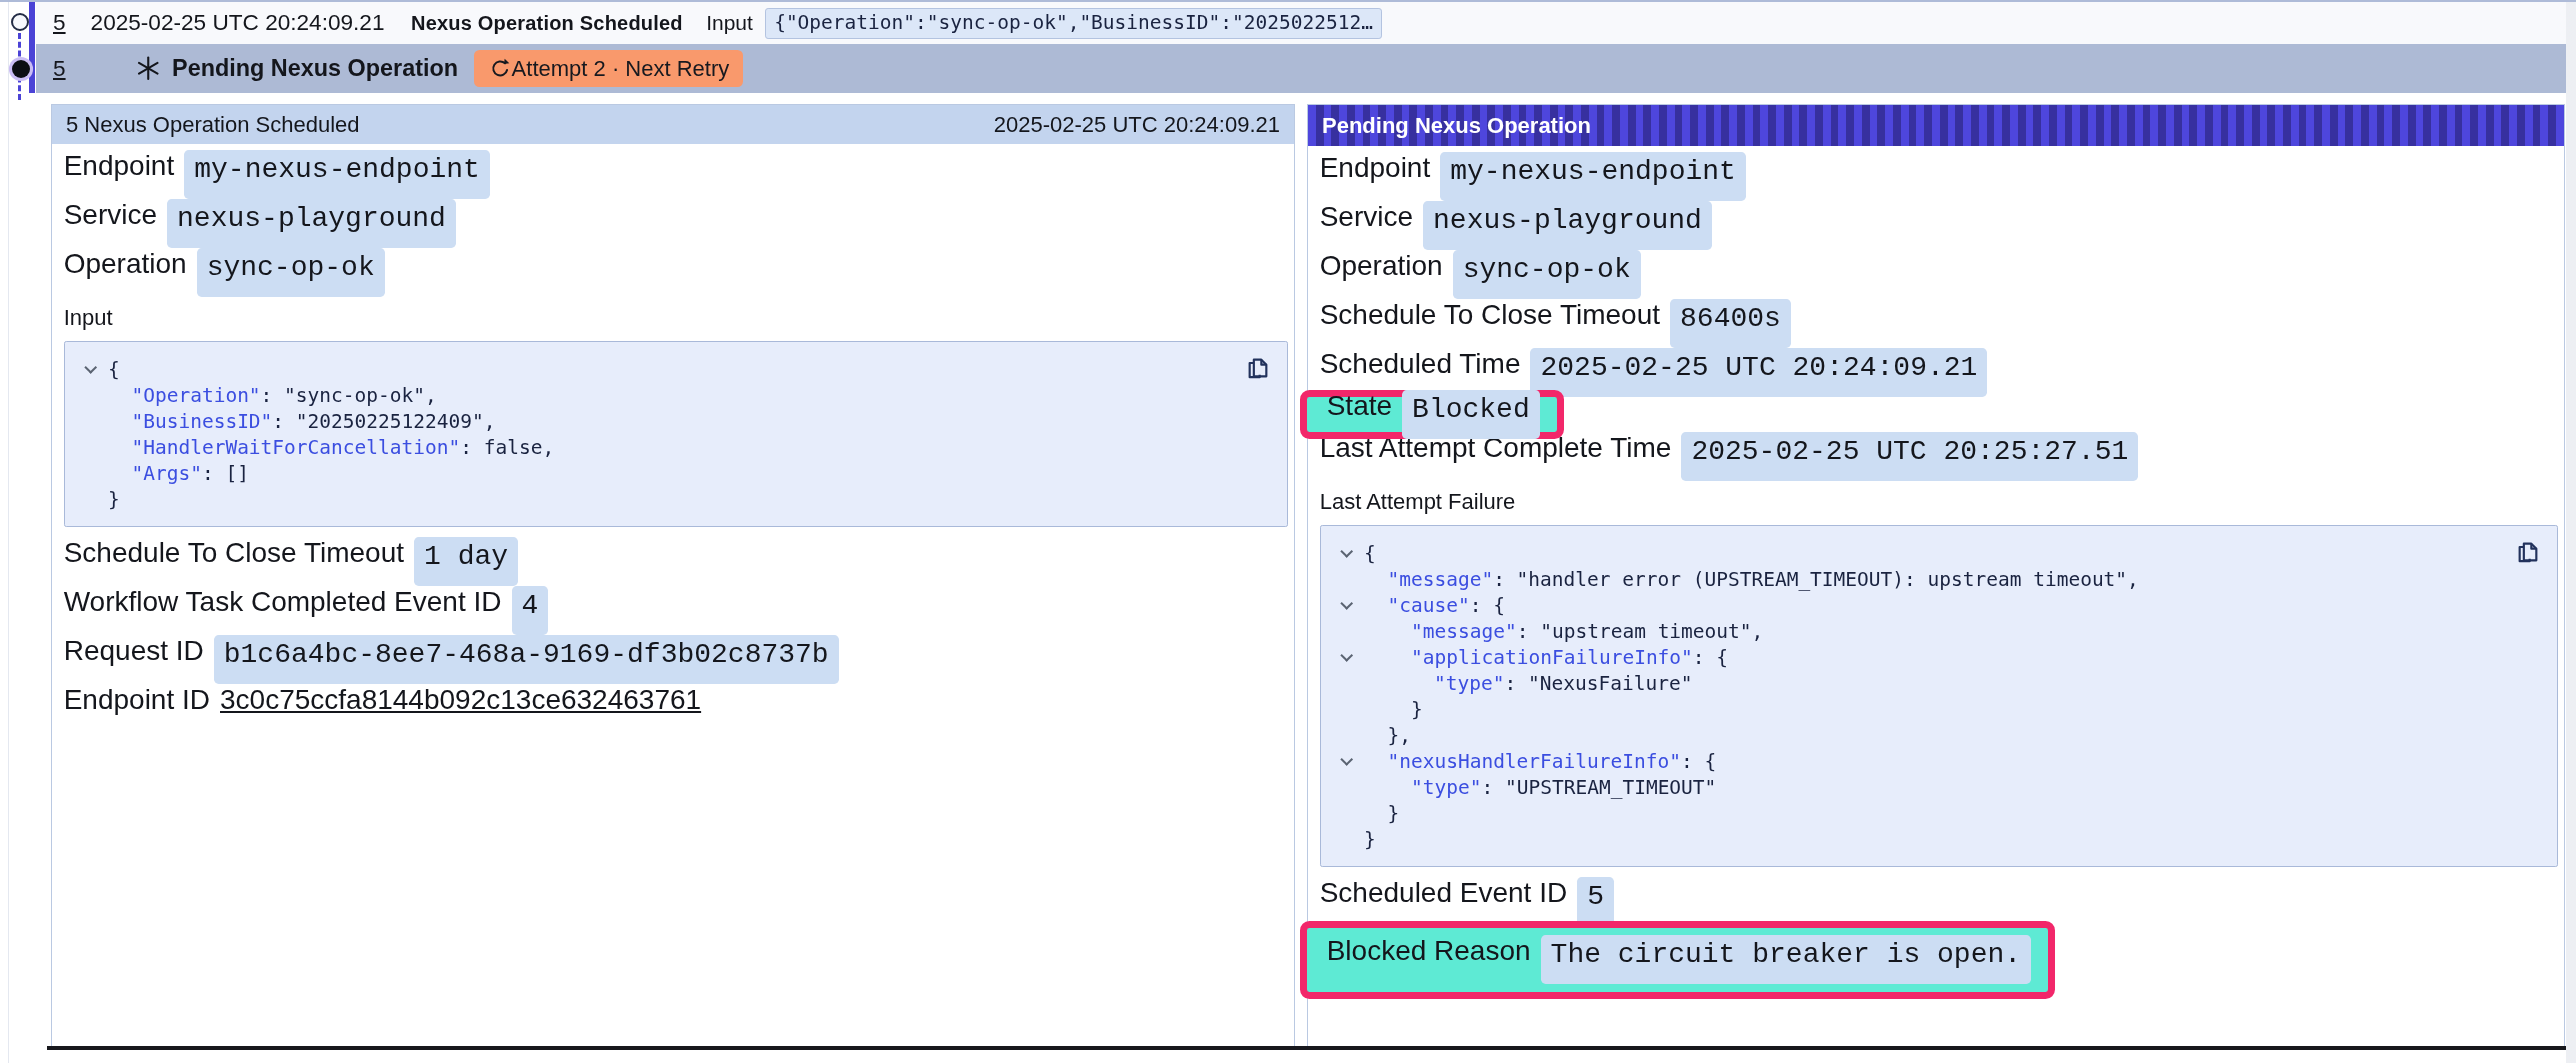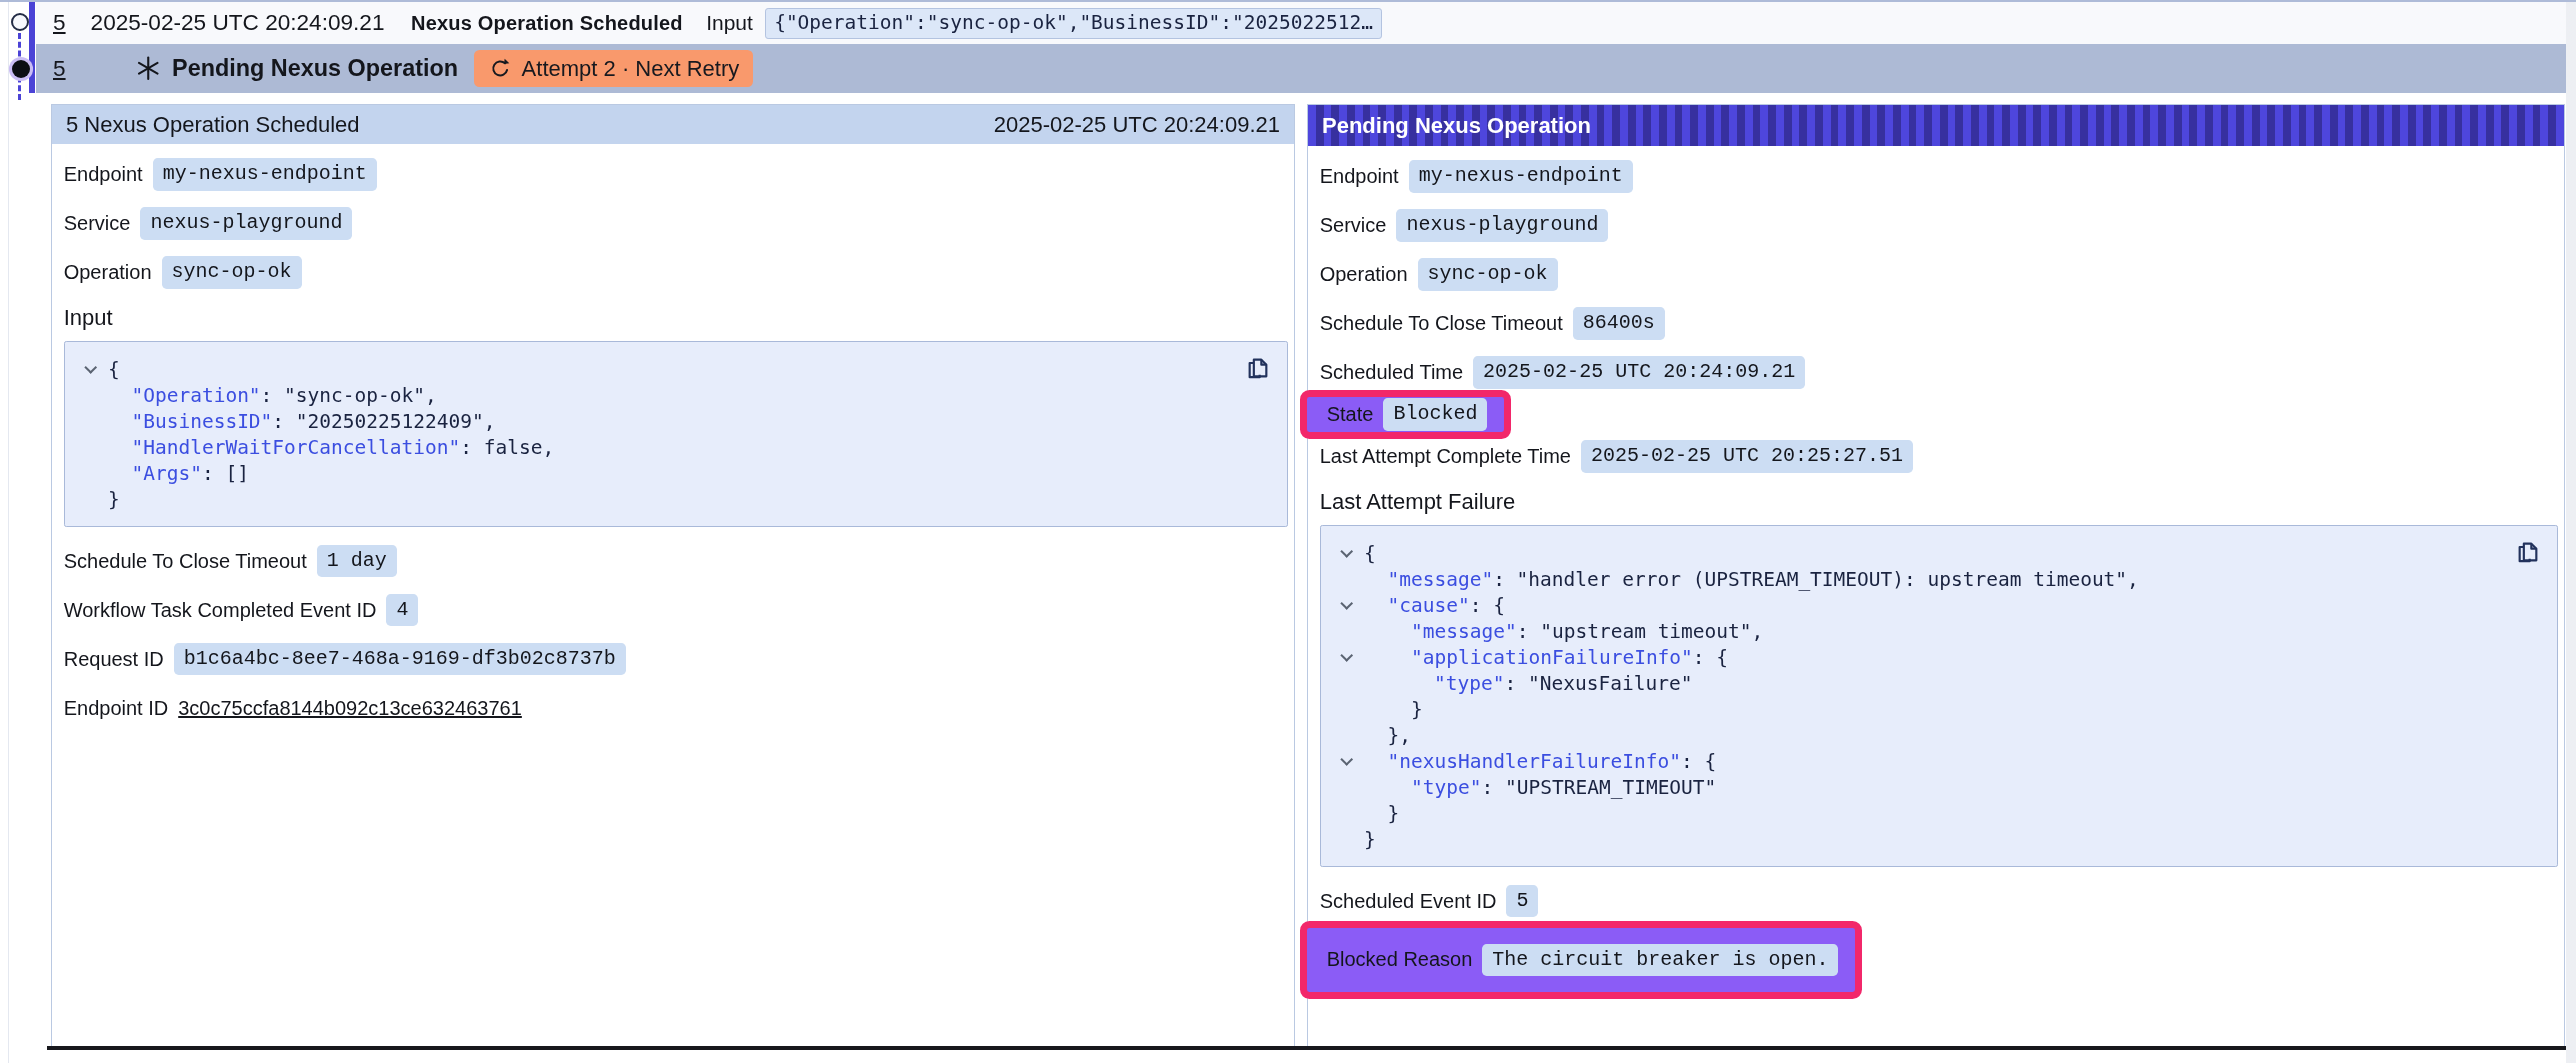--- a/index.html
+++ b/index.html
@@ -28,52 +28,52 @@
           display:flex; align-items:center; font-size:22.6px; }
   .evnum { margin-left:17px; text-decoration:underline; color:#14161c; cursor:pointer; }
   .ts1   { margin-left:25px; }
   .t1    { margin-left:26.5px; font-weight:700; font-size:20px; letter-spacing:0.2px; }
   .inlbl { margin-left:23.4px; font-size:21px; }
   .inchip{ margin-left:12.5px; font-family:"DejaVu Sans Mono", monospace; font-size:19.5px;
            background:#dce7f8; border:1.6px solid #b3c3e0; border-radius:3.1px; padding:2.3px 7.8px 3.9px; color:#1a2340; }
   .ast   { margin-left:69px; width:26.5px; height:26.5px; display:flex; }
   .t2    { margin-left:11px; font-weight:700; font-size:23.4px; }
   .badge { margin-left:15.6px; background:#f9996c; border-radius:5.5px; height:37px;
-           display:flex; align-items:center; gap:10px; padding:0 14px; font-size:22px; color:#17191f; }
+           display:flex; align-items:center; padding:0 14px; font-size:22px; color:#17191f; }
 
   
   .panel { position:absolute; top:104px; background:#fff; border:1.6px solid #bac9e2; }
   .panel-left  { left:51px;  width:1244px; height:943px; }
   .panel-right { left:1307px; width:1258px; height:943px; overflow:visible; }
   .phead-left  { height:39px; background:#c3d4ee; display:flex; align-items:center;
                  justify-content:space-between; padding:0 14px; font-size:22px; font-weight:500; }
   .phead-right { height:41px; color:#fff; display:flex; align-items:center; padding:0 14px;
                  font-size:22px; font-weight:700;
                  background:repeating-linear-gradient(90deg,#4e46dd 0 7.8px,#37309f 7.8px 15.6px); }
   .pbody { padding:6.2px 0 0 11.7px; }
-  .frow  { height:49px; display:flex; align-items:center; font-size:20px; white-space:nowrap; }
+  .frow  { height:49px; display:flex; font-size:28px; white-space:nowrap; }
   .chip  { background:#ccddf3; border-radius:4.7px; padding:3.9px 10px 5.5px; margin-left:10px;font-family:Liberation Mono, monospace; }
   .link  { margin-left:10px; text-decoration:underline; cursor:pointer; }
   .lblrow{ height:41px; display:flex; align-items:center; font-size:22px; }
 
   
   .codeblock { position:relative; background:#e7edfb; border:1.6px solid #a9b9d9; border-radius:2.3px;
                margin:3.1px 6.2px 9.4px 0; padding:14px 15.6px 14px 9.4px;
                font-family:"DejaVu Sans Mono", monospace; font-size:19.5px; color:#1a2340; }
   .cl { display:flex; align-items:center; height:26px; }
   .chev-slot { flex:0 0 34px; display:flex; justify-content:center; align-items:center; }
   .chev { width:9.4px; height:9.4px; border-right:2.3px solid #5b6472; border-bottom:2.3px solid #5b6472;
           transform:rotate(45deg); margin-top:-3.1px; cursor:pointer; }
   .k { color:#3b4ee0; }
   .ind1 { padding-left:23.4px; } .ind2 { padding-left:47px; } .ind3 { padding-left:70px; }
   .copybtn { position:absolute; top:11px; right:14px; width:30px; height:30px; background:none;
              border:none; cursor:pointer; padding:0; }
 
   
-  .annbox { border:7px solid #f2276a; border-radius:9.4px; background:#8b5cf6; display:flex; align-items:center;
+  .annbox { border:7px solid #f2276a; border-radius:9.4px; background:#5eead4; display:flex; align-items:center;
             width:max-content; height:49px; margin:-7px 0 -7px -20px; padding:0 17px 0 20px;
             position:relative; z-index:5; }
   .annbox2 { border-width:7.8px; height:78px; margin:-4.7px 0 -31px -20px; }
 </style>
 </head>
 <body>
 
 <div class="stage">
   <div class="topline"></div>
   <div class="leftline"></div>

